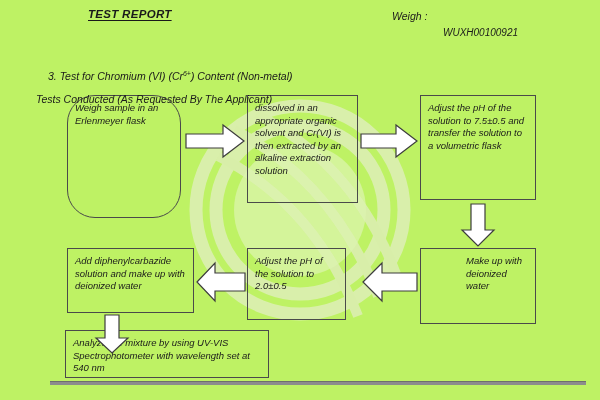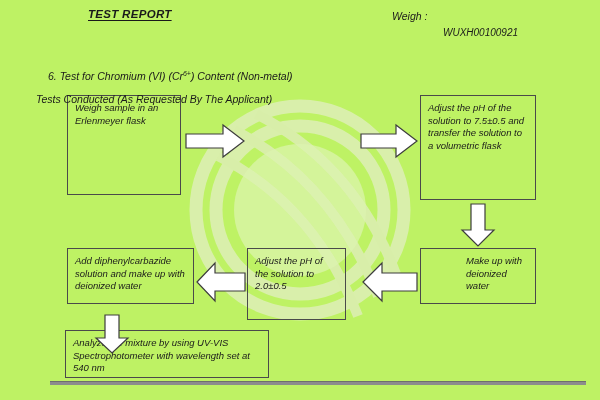--- a/index.html
+++ b/index.html
@@ -91,26 +91,26 @@
     border: 1px solid #4a4a4a;
     background: transparent;
     box-sizing: border-box;
     font-size: 9.5px;
     line-height: 12.6px;
     padding: 6px 7px 4px 7px;
     z-index: 2;
     color: #1a1a1a;
   }
 
-  #box1 { left: 67px;  top: 95px;  width: 114px; height: 100px; }
+  #box1 { left: 67px;  top: 95px;  width: 114px; height: 123px; border-radius: 28px; }
   #box2 { left: 247px; top: 95px;  width: 111px; height: 108px; }
   #box3 { left: 420px; top: 95px;  width: 116px; height: 105px; }
-  #box4 { left: 420px; top: 248px; width: 116px; height: 56px; padding-left: 45px; }
+  #box4 { left: 420px; top: 248px; width: 116px; height: 76px; padding-left: 45px; }
   #box5 { left: 247px; top: 248px; width: 99px; height: 72px; }
-  #box6 { left: 67px;  top: 248px; width: 127px; height: 56px; }
+  #box6 { left: 67px;  top: 248px; width: 127px; height: 65px; }
   #box7 { left: 65px;  top: 330px; width: 204px; height: 48px; }
 
   
   .arrow {
     position: absolute;
     z-index: 2;
     overflow: visible;
   }
   #arrow1  { left: 185px; top: 124px; width: 60px;  height: 34px; }
   #arrow2  { left: 360px; top: 124px; width: 58px;  height: 34px; }
@@ -154,23 +154,24 @@
       <path d="M36 96 Q132 144 176 256"></path>
     </g>
     <circle cx="118" cy="150" r="66" fill="#f7f5ef" opacity="0.7"></circle>
   </svg>
 
   <div class="report-title">TEST REPORT</div>
   <div class="number-label">Weigh :</div>
   <div class="number-value">WUXH00100921</div>
 
   <div class="intro-line1">Tests Conducted (As Requested By The Applicant)</div>
-  <div class="intro-line2"><span>6. Test for Chromium (VI) (Cr</span><sup>6+</sup><span>) Content (Non-metal)</span></div>
+  <div class="intro-line2"><span>3. Test for Chromium (VI) (Cr</span><sup>6+</sup><span>) Content (Non-metal)</span></div>
 
   <div class="fbox" id="box1">Weigh sample in an Erlenmeyer flask</div>
+  <div class="fbox" id="box2">dissolved in an appropriate organic solvent and Cr(VI) is then extracted by an alkaline extraction solution</div>
   <div class="fbox" id="box3">Adjust the pH of the solution to 7.5±0.5 and transfer the solution to a volumetric flask</div>
   <div class="fbox" id="box4">Make up with deionized water</div>
   <div class="fbox" id="box5">Adjust the pH of the solution to 2.0±0.5</div>
   <div class="fbox" id="box6">Add diphenylcarbazide solution and make up with deionized water</div>
   <div class="fbox" id="box7">Analyze the mixture by using UV-VIS Spectrophotometer with wavelength set at 540 nm</div>
 
   <svg class="arrow" id="arrow1" viewBox="0 0 60 34" xmlns="http://www.w3.org/2000/svg" aria-hidden="true">
     <path d="M1 10 L38 10 L38 1 L59 17 L38 33 L38 24 L1 24 Z"></path>
   </svg>
 

